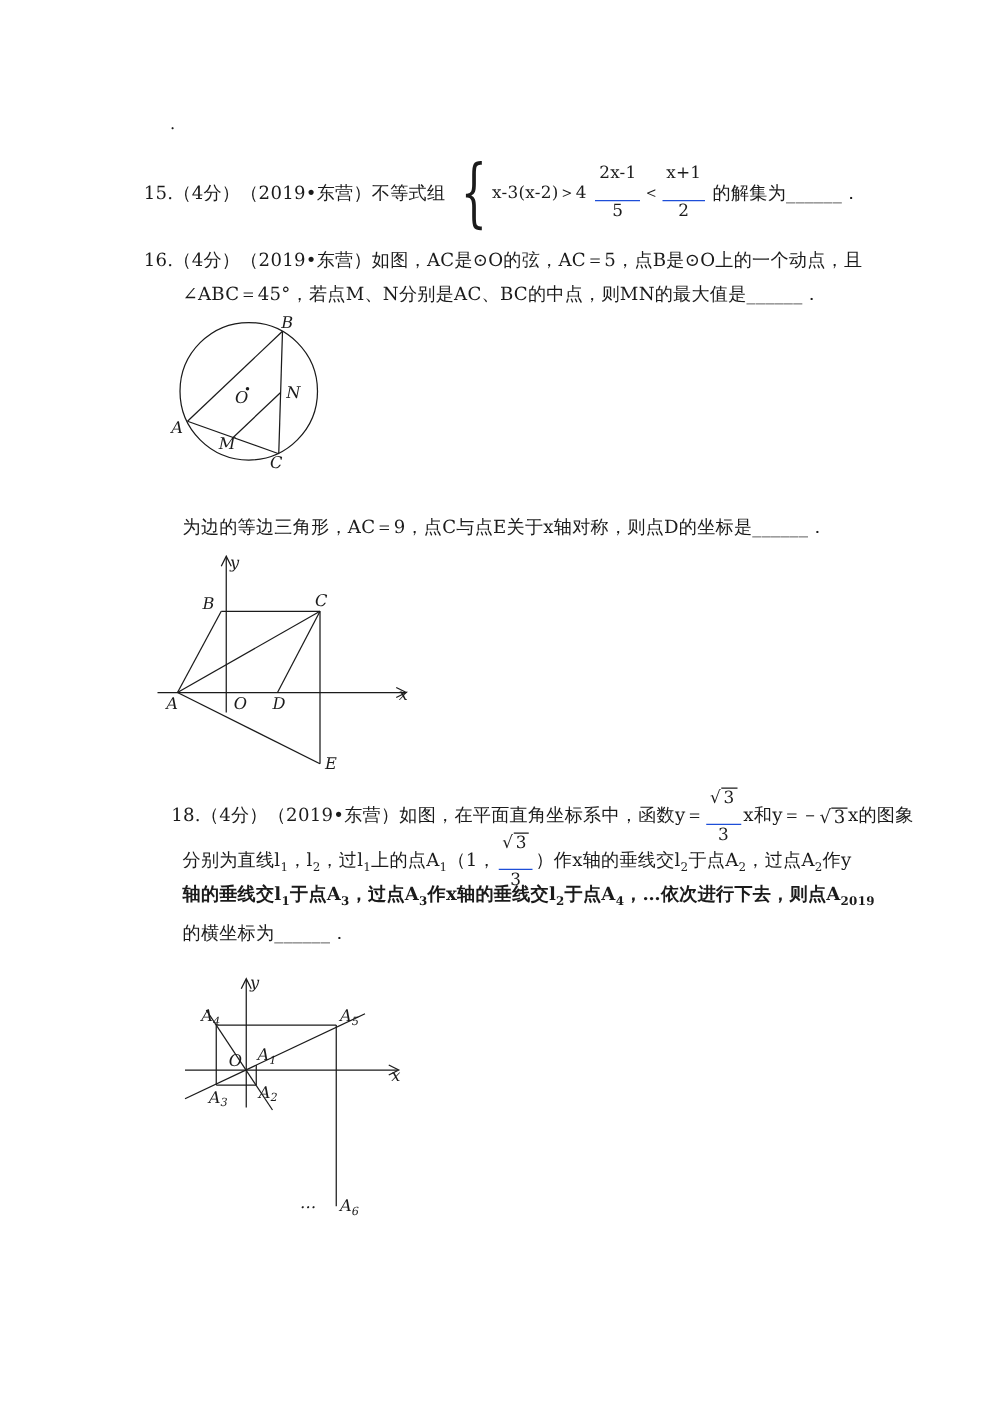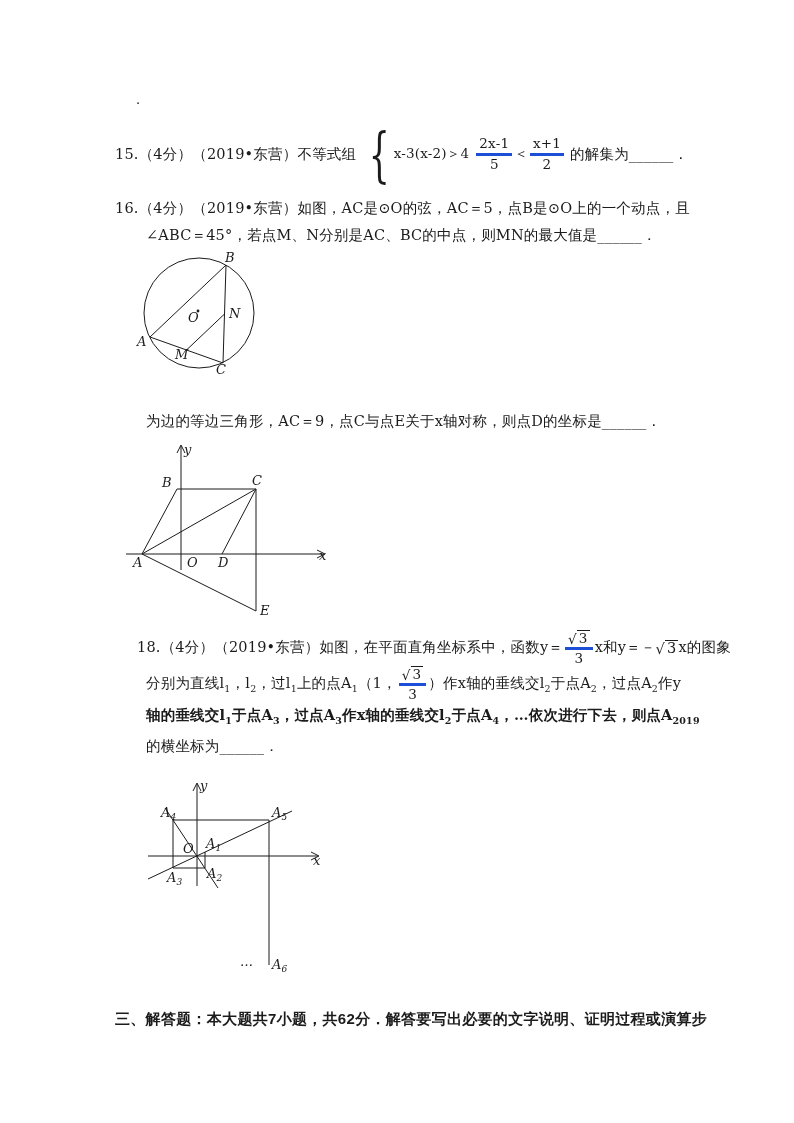--- a/index.html
+++ b/index.html
@@ -6,21 +6,21 @@
   html, body { margin: 0; padding: 0; background: #ffffff; }
   .page {
     position: relative; width: 794px; height: 1123px; background: #ffffff;
     font-family: "DejaVu Serif", "Liberation Serif", serif;
     color: #1b1b1b; overflow: hidden;
   }
   .qline { position: absolute; white-space: nowrap; font-size: 14.5px; letter-spacing: 0.2px; }
   .qrow  { position: absolute; display: flex; align-items: center; white-space: nowrap; font-size: 14.5px; letter-spacing: 0.2px; }
   sub { font-size: 9.5px; line-height: 0; }
   .frac { display: inline-flex; flex-direction: column; align-items: center; vertical-align: middle; margin: 0 2px; font-size: 13.5px; line-height: 1.15; }
-  .fnum { border-bottom: 3px solid #1d4ed8; padding: 0 3px 1px; display: inline-flex; align-items: flex-end; }
+  .fnum { border-bottom: 1px solid #1d4ed8; padding: 0 3px 13px; display: inline-flex; align-items: flex-end; }
   .fden { padding-top: 1px; }
   .sqrt { display: inline-flex; align-items: flex-start; line-height: 1.1; }
   .rsign { transform: translateY(1.5px); }
   .rad { border-top: 1px solid #1b1b1b; padding: 0 2px; }
   .system { display: inline-flex; align-items: center; margin: 0 4px; }
   .brace { font-size: 60px; line-height: 1; transform: scaleX(0.55); display: inline-block; margin-right: -5px; font-weight: 400; }
   .sys-rows { display: inline-flex; flex-direction: row; gap: 5px; font-size: 13.5px; }
   .sys-line { display: inline-flex; align-items: center; }
   .fig { position: absolute; }
   .st { stroke: #1b1b1b; stroke-width: 1; fill: none; }
@@ -147,15 +147,14 @@
     <text x="43" y="75" class="lbl">O</text>
     <text x="66" y="70" class="lbl"><tspan>A</tspan><tspan dy="3" class="lbl-sub">1</tspan></text>
     <text x="67" y="100" class="lbl"><tspan>A</tspan><tspan dy="3" class="lbl-sub">2</tspan></text>
     <text x="27" y="104" class="lbl"><tspan>A</tspan><tspan dy="3" class="lbl-sub">3</tspan></text>
     <text x="21" y="39" class="lbl"><tspan>A</tspan><tspan dy="3" class="lbl-sub">4</tspan></text>
     <text x="132" y="39" class="lbl"><tspan>A</tspan><tspan dy="3" class="lbl-sub">5</tspan></text>
     <text x="132" y="191" class="lbl"><tspan>A</tspan><tspan dy="3" class="lbl-sub">6</tspan></text>
     <text x="100" y="188" class="lbl">…</text>
   </svg>
 
-  <div class="heading" style="left:115px; top:1010px;">三、解答题：本大题共7小题，共62分．解答要写出必要的文字说明、证明过程或演算步</div>
 
 </div>
 
 </body></html>

